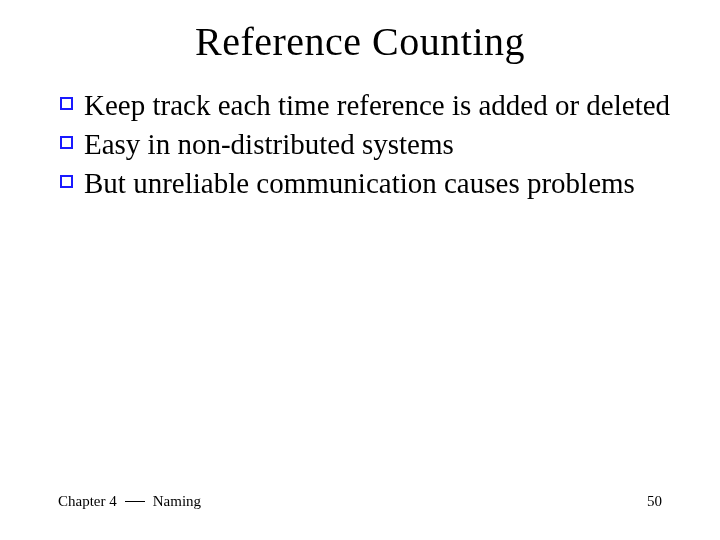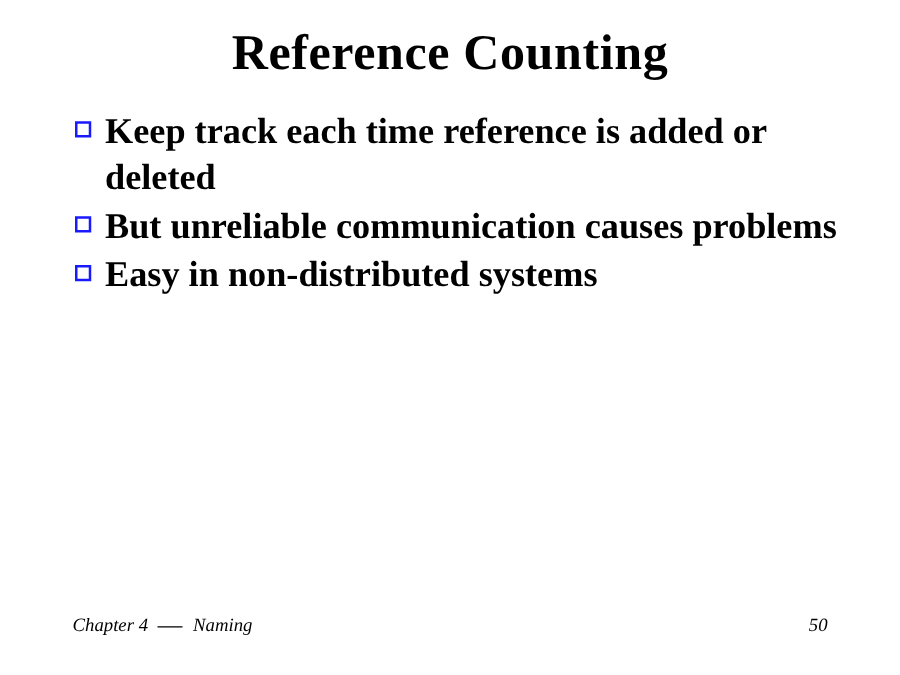--- a/index.html
+++ b/index.html
@@ -12,54 +12,52 @@
   }
   .slide {
     width: 720px;
     height: 540px;
     position: relative;
     padding: 18px 44px 0 44px;
   }
   .title {
     font-size: 40px;
     text-align: center;
-    font-weight: 700;
+    font-weight: 400;
     margin-bottom: 22px;
     letter-spacing: 0.5px;
   }
   .bullets {
     padding-left: 16px;
   }
   .bullet {
     font-size: 29px;
     line-height: 1.28;
     margin-bottom: 2px;
     position: relative;
     padding-left: 24px;
-    font-weight: bold;
   }
   .bullet-marker {
     position: absolute;
     left: 0;
     top: 10px;
     width: 13px;
     height: 13px;
     border: 2px solid #1a1aff;
     background: transparent;
   }
   .footer {
     position: absolute;
     bottom: 30px;
     left: 58px;
     right: 58px;
     display: flex;
     justify-content: space-between;
     align-items: baseline;
     font-size: 15px;
-    font-style: italic;
   }
   .footer-left {
     display: flex;
     align-items: center;
     gap: 8px;
   }
   .emdash {
     display: inline-block;
     width: 20px;
     height: 1.4px;
@@ -74,25 +72,25 @@
 
   <h1 class="title">Reference Counting</h1>
 
   <div class="bullets">
     <div class="bullet">
       <span class="bullet-marker"></span>
       <span>Keep track each time reference is added or deleted</span>
     </div>
     <div class="bullet">
       <span class="bullet-marker"></span>
-      <span>But unreliable communication causes problems</span>
+      <span>Easy in non-distributed systems</span>
     </div>
     <div class="bullet">
       <span class="bullet-marker"></span>
-      <span>Easy in non-distributed systems</span>
+      <span>But unreliable communication causes problems</span>
     </div>
   </div>
 
   <div class="footer">
     <div class="footer-left">
       <span>Chapter 4</span>
       <span class="emdash"></span>
       <span>Naming</span>
     </div>
     <div>50</div>

